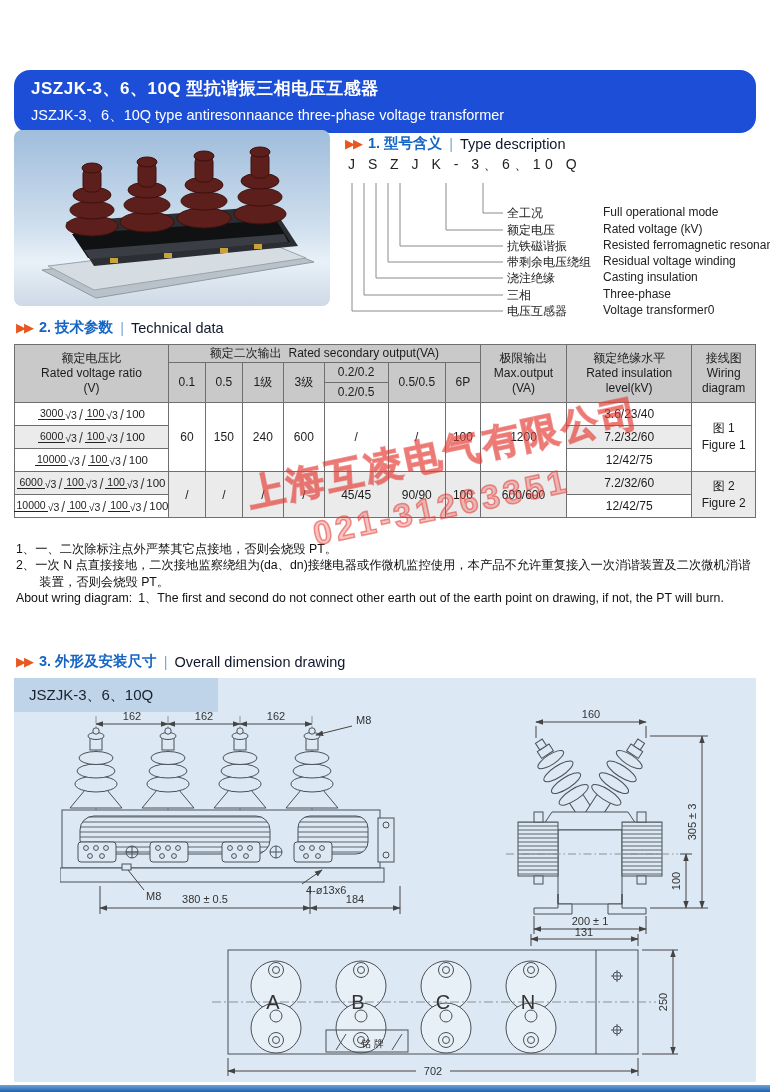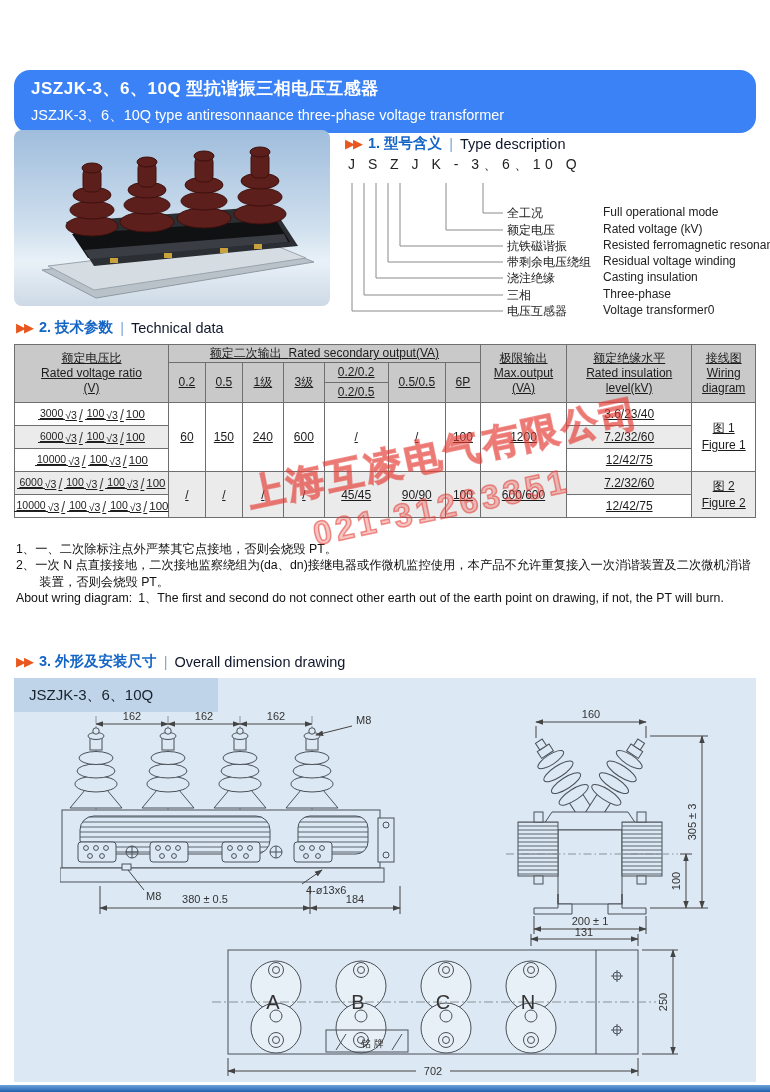--- a/index.html
+++ b/index.html
@@ -6,21 +6,21 @@
   body { font-family:"Liberation Sans", sans-serif; background:#fff; }
   .page { position:relative; width:770px; height:1092px; background:#fff; overflow:hidden; }
 
   
   .logo-block { position:absolute; top:8px; right:20px; text-align:right; }
   .logo-text { font-size:28px; font-weight:900; color:#e8231a; letter-spacing:2px; }
   .logo-url  { font-size:16px; font-weight:600; color:#e8231a; margin-top:6px; letter-spacing:.5px; }
 
   
   .title-bar { position:absolute; left:14px; right:14px; top:70px; height:63px;
-    background:#3b82f6; border-radius:16px; color:#fff; padding:7px 17px; }
+    background:#1d4ed8; border-radius:16px; color:#fff; padding:7px 17px; }
   .title-zh { font-size:17px; font-weight:bold; letter-spacing:.5px; }
   .title-en { font-size:14.5px; margin-top:6px; }
 
   
   .sec-h { position:absolute; display:flex; align-items:center; gap:7px; font-size:14.5px; white-space:nowrap; }
   .sec-h .arr { color:#e8571f; font-size:13px; letter-spacing:-2px; line-height:1; }
   .sec-h .zh { color:#1565c5; font-weight:bold; }
   .sec-h .pipe { color:#79a6da; }
   .sec-h .en { color:#0f172a; }
 
@@ -32,21 +32,21 @@
   .model-line { position:absolute; left:348px; top:156px; font-size:14px; letter-spacing:4.5px; color:#222; }
   .type-tree { position:absolute; left:345px; top:183px; width:412px; height:142px; }
   .type-tree svg { position:absolute; left:0; top:0; }
   .tdrow { position:absolute; height:15px; font-size:12px; color:#222; white-space:nowrap; }
   .tdrow .zh { position:absolute; left:162px; }
   .tdrow .en { position:absolute; left:258px; }
 
   
   table.tech { position:absolute; left:14px; top:344px; width:742px; border-collapse:collapse;
     table-layout:fixed; font-size:12px; color:#1c1c1c; }
-  table.tech th, table.tech td { border:1px solid #6f6f6f; text-align:center; vertical-align:middle; padding:1px 0;text-decoration:underline; }
+  table.tech th, table.tech td { border:1px solid #6f6f6f; text-align:center; vertical-align:middle; padding:1px 0; }
   table.tech th { background:#c9c9c9; font-weight:normal; line-height:1.25; }
   table.tech tbody tr:nth-child(even) td { background:#ebebeb; }
   .split-cell { display:flex; flex-direction:column; }
   .split-cell > div { padding:2px 0; }
   .split-cell > div:first-child { border-bottom:1px solid #6f6f6f; }
   .ratio-cell { display:flex; align-items:center; justify-content:center; gap:1px; padding:2px 0; }
   .frac { display:inline-flex; flex-direction:row; align-items:flex-end; line-height:1; font-size:10.5px; }
   .frac .fn { border-bottom:1px solid #222; padding:0 2px 1px; }
   .frac .fd { padding-top:1px; }
   .rslash { font-size:14px; color:#444; margin:0 1px; transform:translateY(1px); }
@@ -228,21 +228,21 @@
           <div>Rated insulation</div>
           <div>level(kV)</div>
         </th>
         <th rowspan="2">
           <div>接线图</div>
           <div>Wiring</div>
           <div>diagram</div>
         </th>
       </tr>
       <tr>
-        <th>0.2</th>
+        <th>0.1</th>
         <th>0.5</th>
         <th>1级</th>
         <th>3级</th>
         <th style="padding:0">
           <div class="split-cell">
             <div>0.2/0.2</div>
             <div>0.2/0.5</div>
           </div>
         </th>
         <th>0.5/0.5</th>

